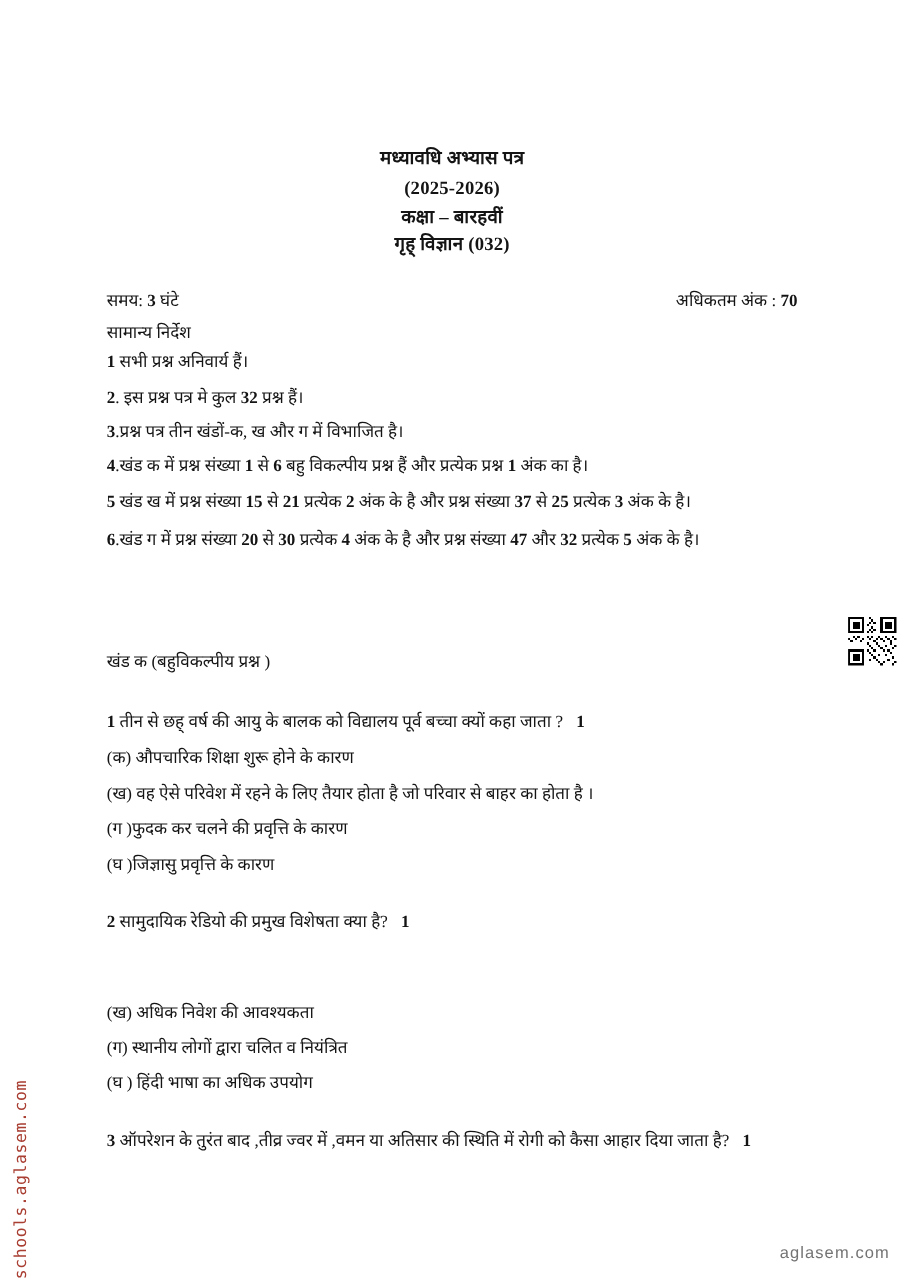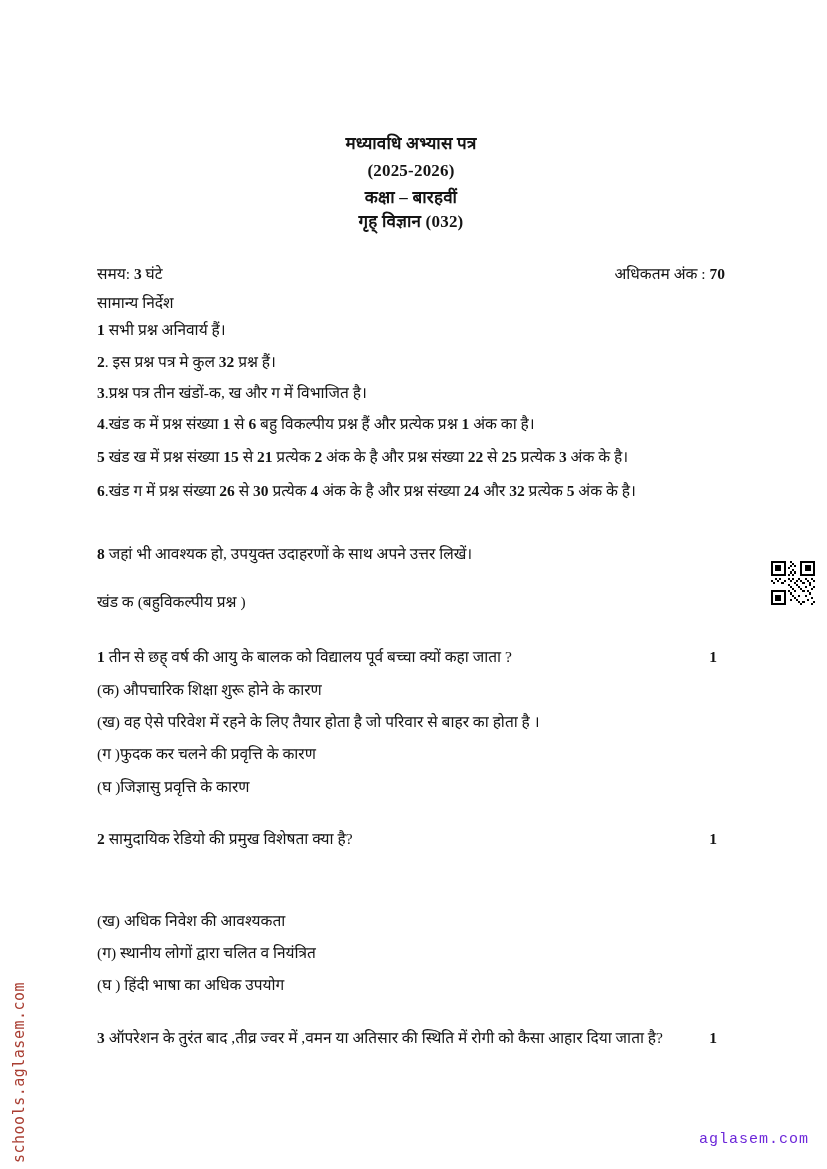--- a/index.html
+++ b/index.html
@@ -14,39 +14,39 @@
   .line {
     position:absolute;
     left:97px; right:102px;
     font-size:15.5px;
     line-height:20px;
     white-space:nowrap;
   }
   .center { text-align:center; }
   .title-line { font-weight:bold; font-size:17px; letter-spacing:0.2px; }
   .meta-row { display:flex; justify-content:space-between;text-align:right; }
-  .q-row { display:flex; justify-content:space-between; right:110px; }
+  .q-row { display:flex; justify-content:flex-start; right:110px; }
   .marks { font-weight:bold; margin-left:12px; }
   b { font-weight:bold; }
   .qr {
     position:absolute; left:771px; top:561px;
     width:44px; height:44px;
   }
   .wm-left {
     position:absolute; left:10px; top:1163px;
     transform:rotate(-90deg); transform-origin:0 0;
     font-family:"DejaVu Sans Mono","Liberation Mono",monospace;
     font-size:15px; letter-spacing:0.5px;
     color:#a93e32; white-space:nowrap;
   }
   .wm-br {
     position:absolute; right:18px; top:1131px;
-    font-family:Liberation Mono, monospace;
+    font-family:Liberation Sans, sans-serif;
     font-size:15px; letter-spacing:1px;
-    color:#6d28d9; white-space:nowrap;
+    color:#737373; white-space:nowrap;
   }
 </style>
 </head>
 <body>
 
 <div class="page">
 
   <div class="line center title-line" style="top:134px">मध्यावधि अभ्यास पत्र</div>
   <div class="line center title-line" style="top:161px">(2025-2026)</div>
   <div class="line center title-line" style="top:188px">कक्षा – बारहवीं</div>
@@ -55,23 +55,22 @@
   <div class="line meta-row" style="top:264px">
     <span>समय: <b>3</b> घंटे</span>
     <span>अधिकतम अंक : <b>70</b></span>
   </div>
 
   <div class="line" style="top:293px">सामान्य निर्देश</div>
   <div class="line" style="top:320px"><b>1</b> सभी प्रश्न अनिवार्य हैं।</div>
   <div class="line" style="top:352px"><b>2</b>. इस प्रश्न पत्र मे कुल <b>32</b> प्रश्न हैं।</div>
   <div class="line" style="top:383px"><b>3</b>.प्रश्न पत्र तीन खंडों-क, ख  और ग  में विभाजित है।</div>
   <div class="line" style="top:414px"><b>4</b>.खंड क में प्रश्न संख्या <b>1</b> से <b>6</b> बहु विकल्पीय  प्रश्न हैं और प्रत्येक प्रश्न <b>1</b> अंक का है।</div>
-  <div class="line" style="top:447px"><b>5</b> खंड ख में प्रश्न संख्या <b>15</b> से <b>21</b> प्रत्येक <b>2</b> अंक के है और प्रश्न संख्या <b>22</b> से <b>25</b> प्रत्येक <b>3</b> अंक के है।</div>
-  <div class="line" style="top:481px"><b>6</b>.खंड  ग  में प्रश्न संख्या <b>26</b> से <b>30</b> प्रत्येक <b>4</b> अंक के है और प्रश्न संख्या <b>24</b> और <b>32</b> प्रत्येक <b>5</b> अंक के है।</div>
-  <div class="line" style="top:544px"><b>8</b> जहां  भी आवश्यक हो, उपयुक्त उदाहरणों के साथ अपने  उत्तर लिखें।</div>
+  <div class="line" style="top:447px"><b>5</b> खंड ख में प्रश्न संख्या <b>15</b> से <b>21</b> प्रत्येक <b>2</b> अंक के है और प्रश्न संख्या <b>37</b> से <b>25</b> प्रत्येक <b>3</b> अंक के है।</div>
+  <div class="line" style="top:481px"><b>6</b>.खंड  ग  में प्रश्न संख्या <b>20</b> से <b>30</b> प्रत्येक <b>4</b> अंक के है और प्रश्न संख्या <b>47</b> और <b>32</b> प्रत्येक <b>5</b> अंक के है।</div>
 
   <div class="line" style="top:592px">खंड क (बहुविकल्पीय प्रश्न )</div>
 
   <div class="line q-row" style="top:647px">
     <span><b>1</b>  तीन से छह् वर्ष की आयु के बालक को विद्यालय पूर्व बच्चा क्यों कहा जाता ?</span>
     <span class="marks">1</span>
   </div>
   <div class="line" style="top:680px">(क) औपचारिक शिक्षा शुरू होने के कारण</div>
   <div class="line" style="top:712px">(ख) वह  ऐसे परिवेश में रहने के लिए तैयार होता है जो परिवार से बाहर का होता है ।</div>
   <div class="line" style="top:744px">(ग )फुदक कर चलने की प्रवृत्ति के कारण</div>

